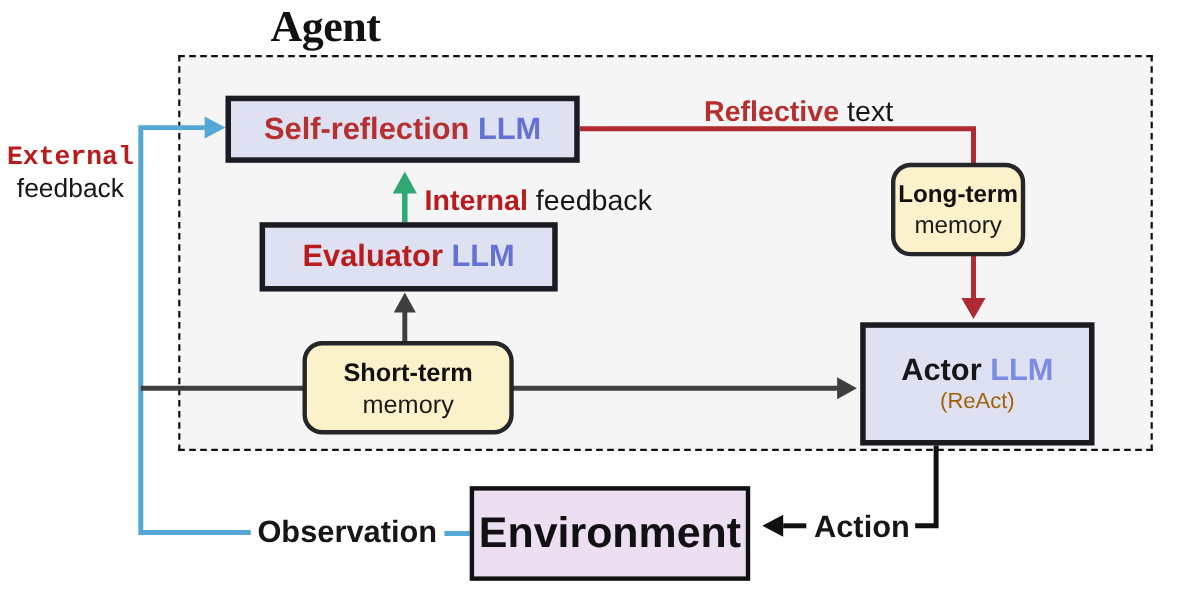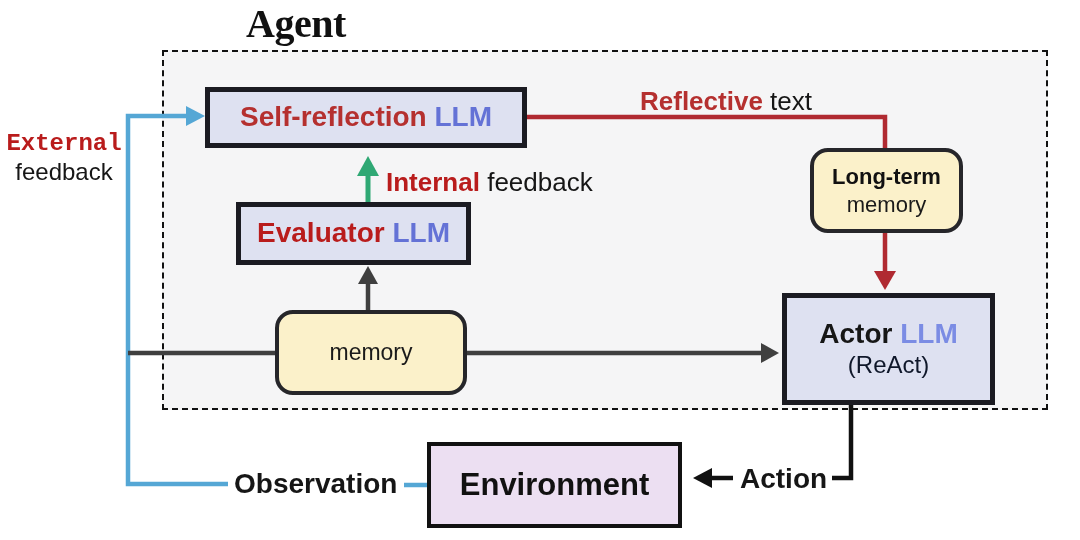--- a/index.html
+++ b/index.html
@@ -60,22 +60,22 @@
     border: 4px solid #111111;
   }
   .node-title { font-size: 28px; font-weight: bold; color: #111; white-space: nowrap; line-height: 1.1; }
   .mem-line1 { font-size: 23px; font-weight: bold; color: #111; line-height: 1.25; }
   .mem-line2 { font-size: 23px; color: #1a1a1a; line-height: 1.25; }
   .red-text    { color: #b5302f; }
   .blue-llm    { color: #6472d6; }
   .blue-llm-light { color: #7b8ce4; }
   .green-text  { color: #b91c1c; }
   .sky-text    { color: #b91c1c; font-family: Liberation Mono, monospace; }
-  .actor-sub { font-size: 24px; color: #0f172a; margin-top: 2px; }
-  .env-label { font-size: 31px; font-weight: 600; color: #111; }
+  .actor-sub { font-size: 20px; color: #a16207; margin-top: 2px; }
+  .env-label { font-size: 39px; font-weight: 600; color: #111; }
   .edge-label {
     position: absolute;
     z-index: 2;
     white-space: nowrap;
     line-height: 1.15;
   }
   .lbl-26 { font-size: 26px; }
   .lbl-24 { font-size: 24px; }
   .bold { font-weight: bold; }
   .dark { color: #161616; }
@@ -113,32 +113,33 @@
     <polygon points="693,478 712,468 712,488" fill="#111111"></polygon>
   </svg>
 
   <div class="node llm-box" style="left:205px; top:87px; width:322px; height:61px;">
     <div class="node-title">
       <span class="red-text">Self-reflection</span>
       <span class="blue-llm">LLM</span>
     </div>
   </div>
 
-  <div class="node llm-box" style="left:236px; top:202px; width:235px; height:63px;">
+  <div class="node llm-box" style="left:236px; top:202px; width:271px; height:63px;">
     <div class="node-title">
       <span class="green-text">Evaluator</span>
       <span class="blue-llm">LLM</span>
     </div>
   </div>
 
   <div class="node mem-box" style="left:275px; top:310px; width:192px; height:85px;">
+    <div class="mem-line1">Short-term</div>
     <div class="mem-line2">memory</div>
   </div>
 
-  <div class="node mem-box" style="left:810px; top:148px; width:153px; height:85px;">
+  <div class="node mem-box" style="left:810px; top:148px; width:122px; height:85px;">
     <div class="mem-line1" style="font-size:22px;">Long-term</div>
     <div class="mem-line2" style="font-size:22px;">memory</div>
   </div>
 
   <div class="node llm-box" style="left:782px; top:293px; width:213px; height:112px;">
     <div class="node-title">
       <span class="dark">Actor</span>
       <span class="blue-llm-light">LLM</span>
     </div>
     <div class="actor-sub">(ReAct)</div>

